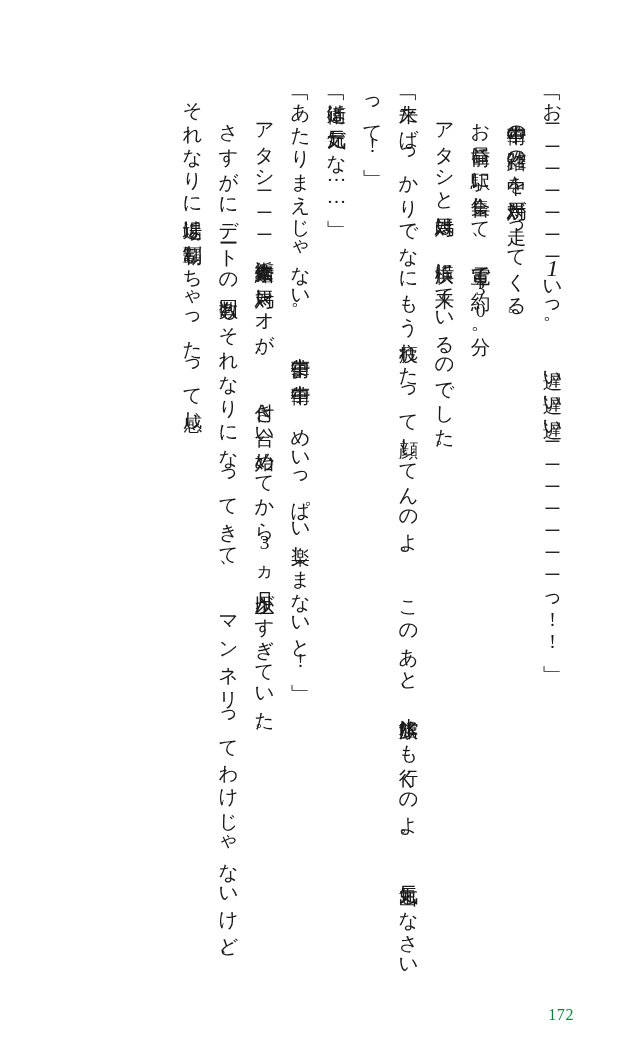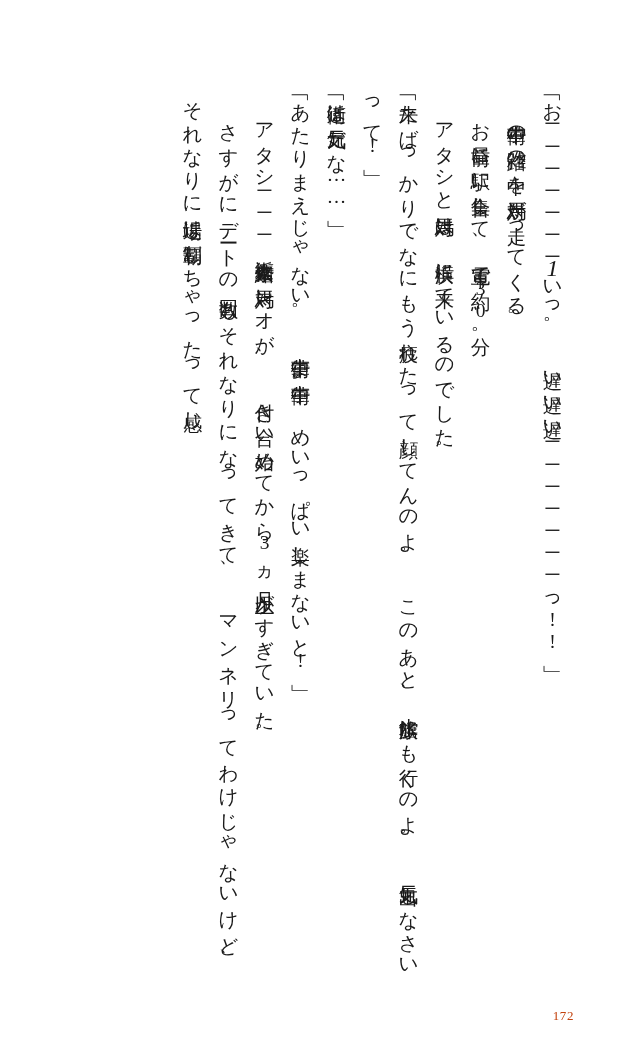--- a/index.html
+++ b/index.html
@@ -57,23 +57,23 @@
     writing-mode: horizontal-tb;
     -webkit-writing-mode: horizontal-tb;
     color: #1a1a1a;
   }
 
   .page-number {
     position: absolute;
     bottom: 26px;
     right: 52px;
     font-family: "Liberation Serif", "DejaVu Serif", serif;
-    font-size: 13px;
+    font-size: 16px;
     letter-spacing: 0.6px;
-    color: #c2410c;
+    color: #15803d;
   }
 </style>
 </head>
 <body>
 
 <div class="page">
 
   <div class="text-body">
 
     <div class="section-number">1</div>

